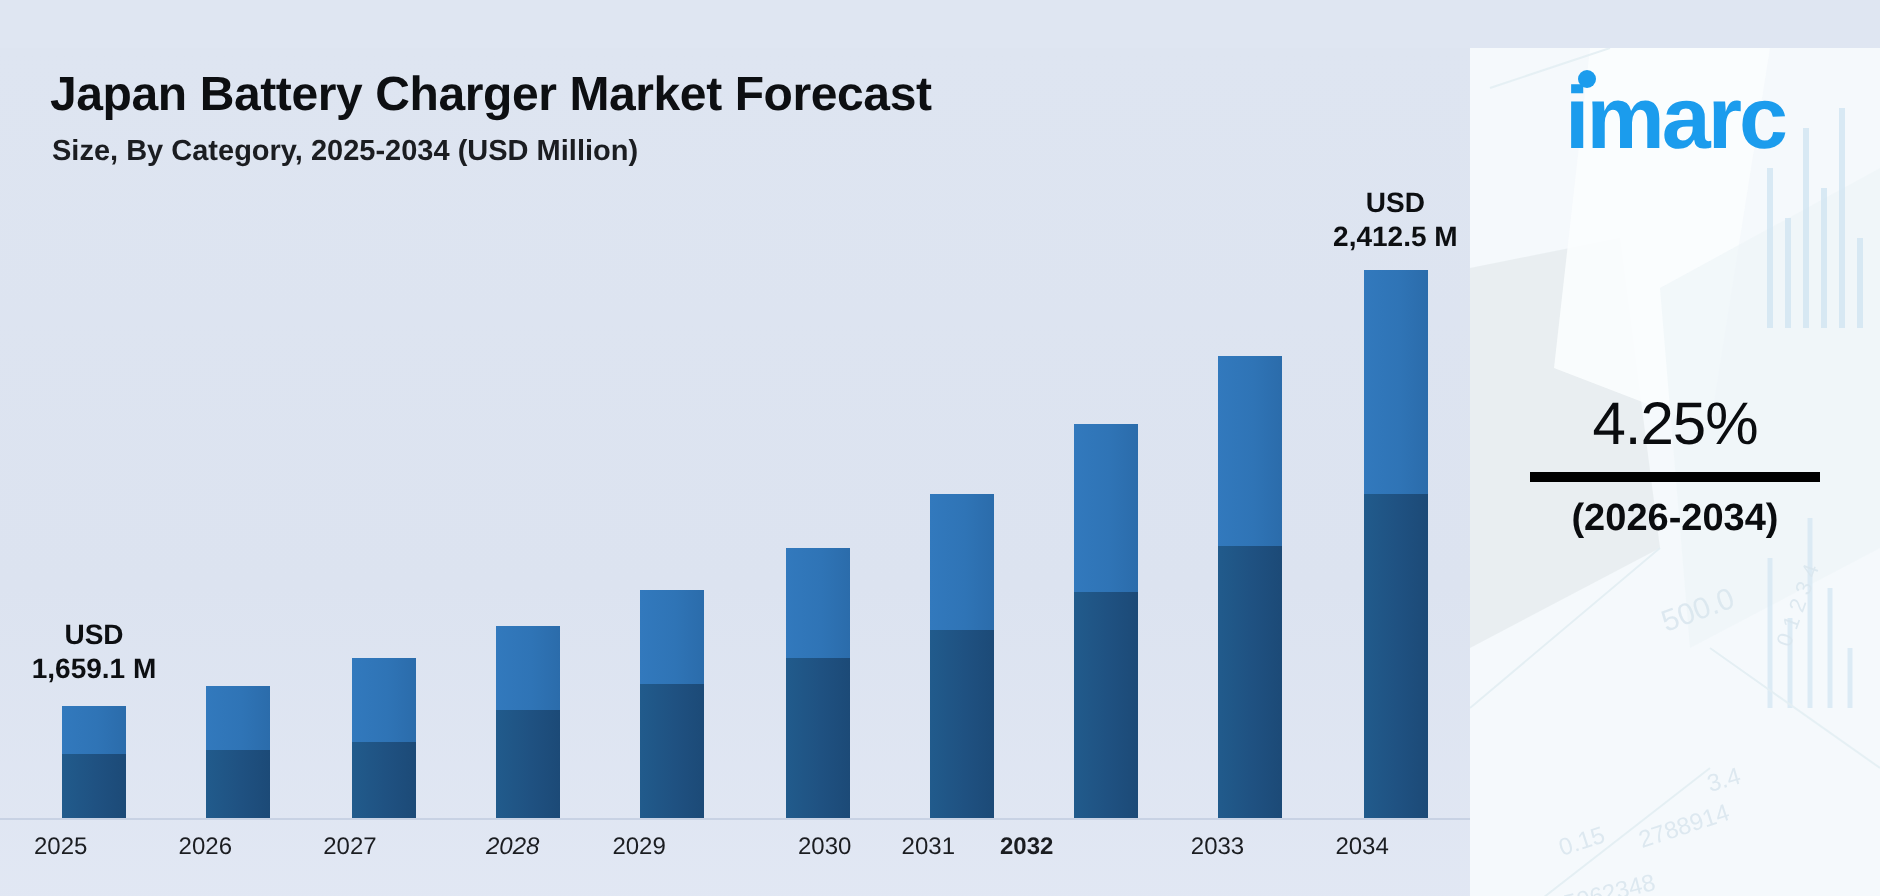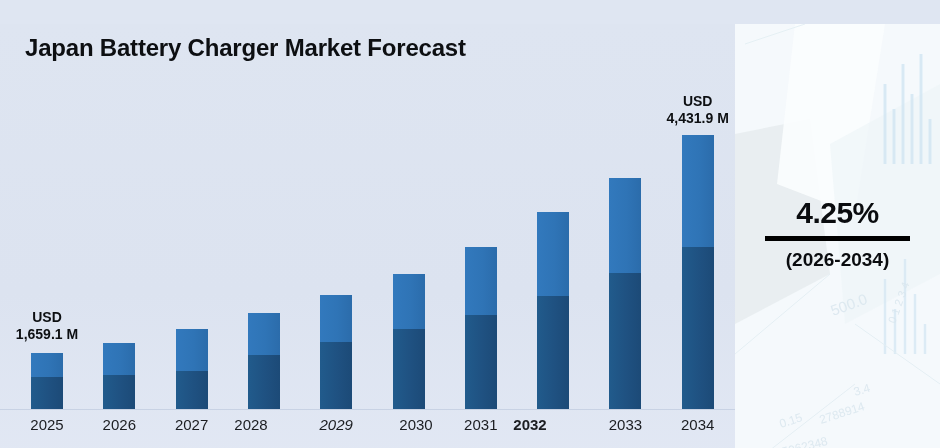--- a/index.html
+++ b/index.html
@@ -39,22 +39,22 @@
     background:#c8d2e4;
   }
 
   .val-label {
     position:absolute; text-align:center; width:120px;
     font-size:14px; font-weight:bold; color:#0d0f12; line-height:17px;
   }
 
   #xaxis { position:absolute; left:0; top:388px; width:735px; height:26px; }
   .xtick {
-    position:absolute; width:60px; text-align:center;
-    font-size:15px; color:#1b1d21; top:4px;
+    position:absolute; width:60px; 
+    font-size:12px; color:#1b1d21; top:4px;
   }
 
   #legend {
     position:absolute; left:0; top:418px; width:735px; height:22px;
   }
   .legend-item {
     position:absolute; display:flex; align-items:center; gap:5px;
     font-size:12.5px; color:#1b1d21;
   }
   .legend-swatch { width:8px; height:8px; display:inline-block; }
@@ -74,37 +74,38 @@
   }
   #logo-dot {
     position:absolute; width:9px; height:9px; border-radius:50%;
     background:#1b9ced; left:6px; top:-3px;
   }
   #logo-tag {
     font-size:9.5px; font-weight:bold; color:#111418;
     letter-spacing:0.2px; margin-top:1px;
   }
   #cagr-box { position:absolute; left:0; top:172px; width:205px; text-align:center; }
-  #cagr-value { font-size:30px; font-weight:bold; color:#0a0c0f; letter-spacing:-0.5px; }
+  #cagr-value { font-size:30px; font-weight:normal; color:#0a0c0f; letter-spacing:-0.5px; }
   #cagr-rule { width:145px; height:5px; background:#000; margin:6px auto 8px auto; }
   #cagr-label { font-size:14.5px; font-weight:bold; color:#0a0c0f; line-height:21px; }
   #cagr-period { font-size:19px; font-weight:bold; color:#0a0c0f; line-height:21px; }
   #copyright {
     position:absolute; left:0; bottom:8px; width:205px; text-align:center;
     font-size:9.5px; color:#2b2f36; line-height:13px;
   }
 </style>
 </head>
 <body>
 
 <div id="page">
 
   <div id="chart-panel">
 
     <div id="title">Japan Battery Charger Market Forecast</div>
+    <div id="subtitle">Size, By Category, 2025-2034 (USD Million)</div>
 
     <div id="plot">
         <div class="bar-group" style="left: 31px; width: 32px;">
           <div class="seg seg-rep" style="height: 24.6px;"></div>
           <div class="seg seg-oem" style="height: 31.7px;"></div>
         </div>
         <div class="bar-group" style="left: 103.3px; width: 32px;">
           <div class="seg seg-rep" style="height: 32px;"></div>
           <div class="seg seg-oem" style="height: 34px;"></div>
         </div>
@@ -143,31 +144,31 @@
       </div>
     <div id="axis-line"></div>
 
     <div id="value-labels">
       <div class="val-label" id="label-first" style="left: -13px; top: 284.7px;">
         <div>USD</div>
         <div>1,659.1 M</div>
       </div>
       <div class="val-label" id="label-last" style="left: 637.7px; top: 69px;">
         <div>USD</div>
-        <div>4,431.9 M</div>
+        <div>2,412.5 M</div>
       </div>
     </div>
 
     <div id="xaxis">
         <div class="xtick" style="left: 17px;">2025</div>
         <div class="xtick" style="left: 89.3px;">2026</div>
         <div class="xtick" style="left: 161.6px;">2027</div>
-        <div class="xtick" style="left: 221px;">2028</div>
-        <div class="xtick" style="left: 306.2px; font-style: italic;">2029</div>
-        <div class="xtick" style="left: 386px;">2030</div>
+        <div class="xtick" style="left: 243px; font-style: italic;">2028</div>
+        <div class="xtick" style="left: 306.2px;">2029</div>
+        <div class="xtick" style="left: 399px;">2030</div>
         <div class="xtick" style="left: 450.8px;">2031</div>
         <div class="xtick" style="left: 500px; font-weight: bold;">2032</div>
         <div class="xtick" style="left: 595.4px;">2033</div>
         <div class="xtick" style="left: 667.7px;">2034</div>
       </div>
   </div>
 
   <div id="brand-panel">
 
     <svg id="bg-art" viewBox="0 0 205 448" preserveAspectRatio="none">
@@ -201,20 +202,24 @@
         <text x="160" y="300" font-size="11" transform="rotate(-70 160 300)">0 1 2 3 4</text>
         <text x="46" y="404" font-size="12" transform="rotate(-18 46 404)">0.15</text>
         <text x="86" y="400" font-size="12" transform="rotate(-18 86 400)">2788914</text>
         <text x="48" y="432" font-size="12" transform="rotate(-14 48 432)">5062348</text>
         <text x="120" y="440" font-size="12" transform="rotate(-14 120 440)">89768</text>
         <text x="120" y="372" font-size="12" transform="rotate(-16 120 372)">3.4</text>
       </g>
     </svg>
 
     <div id="logo-box">
+      <div id="logo-word">
+        <span id="logo-dot"></span>
+        <span>imarc</span>
+      </div>
     </div>
 
     <div id="cagr-box">
       <div id="cagr-value">4.25%</div>
       <div id="cagr-rule"></div>
       <div id="cagr-period">(2026-2034)</div>
     </div>
 
   </div>
 </div>

